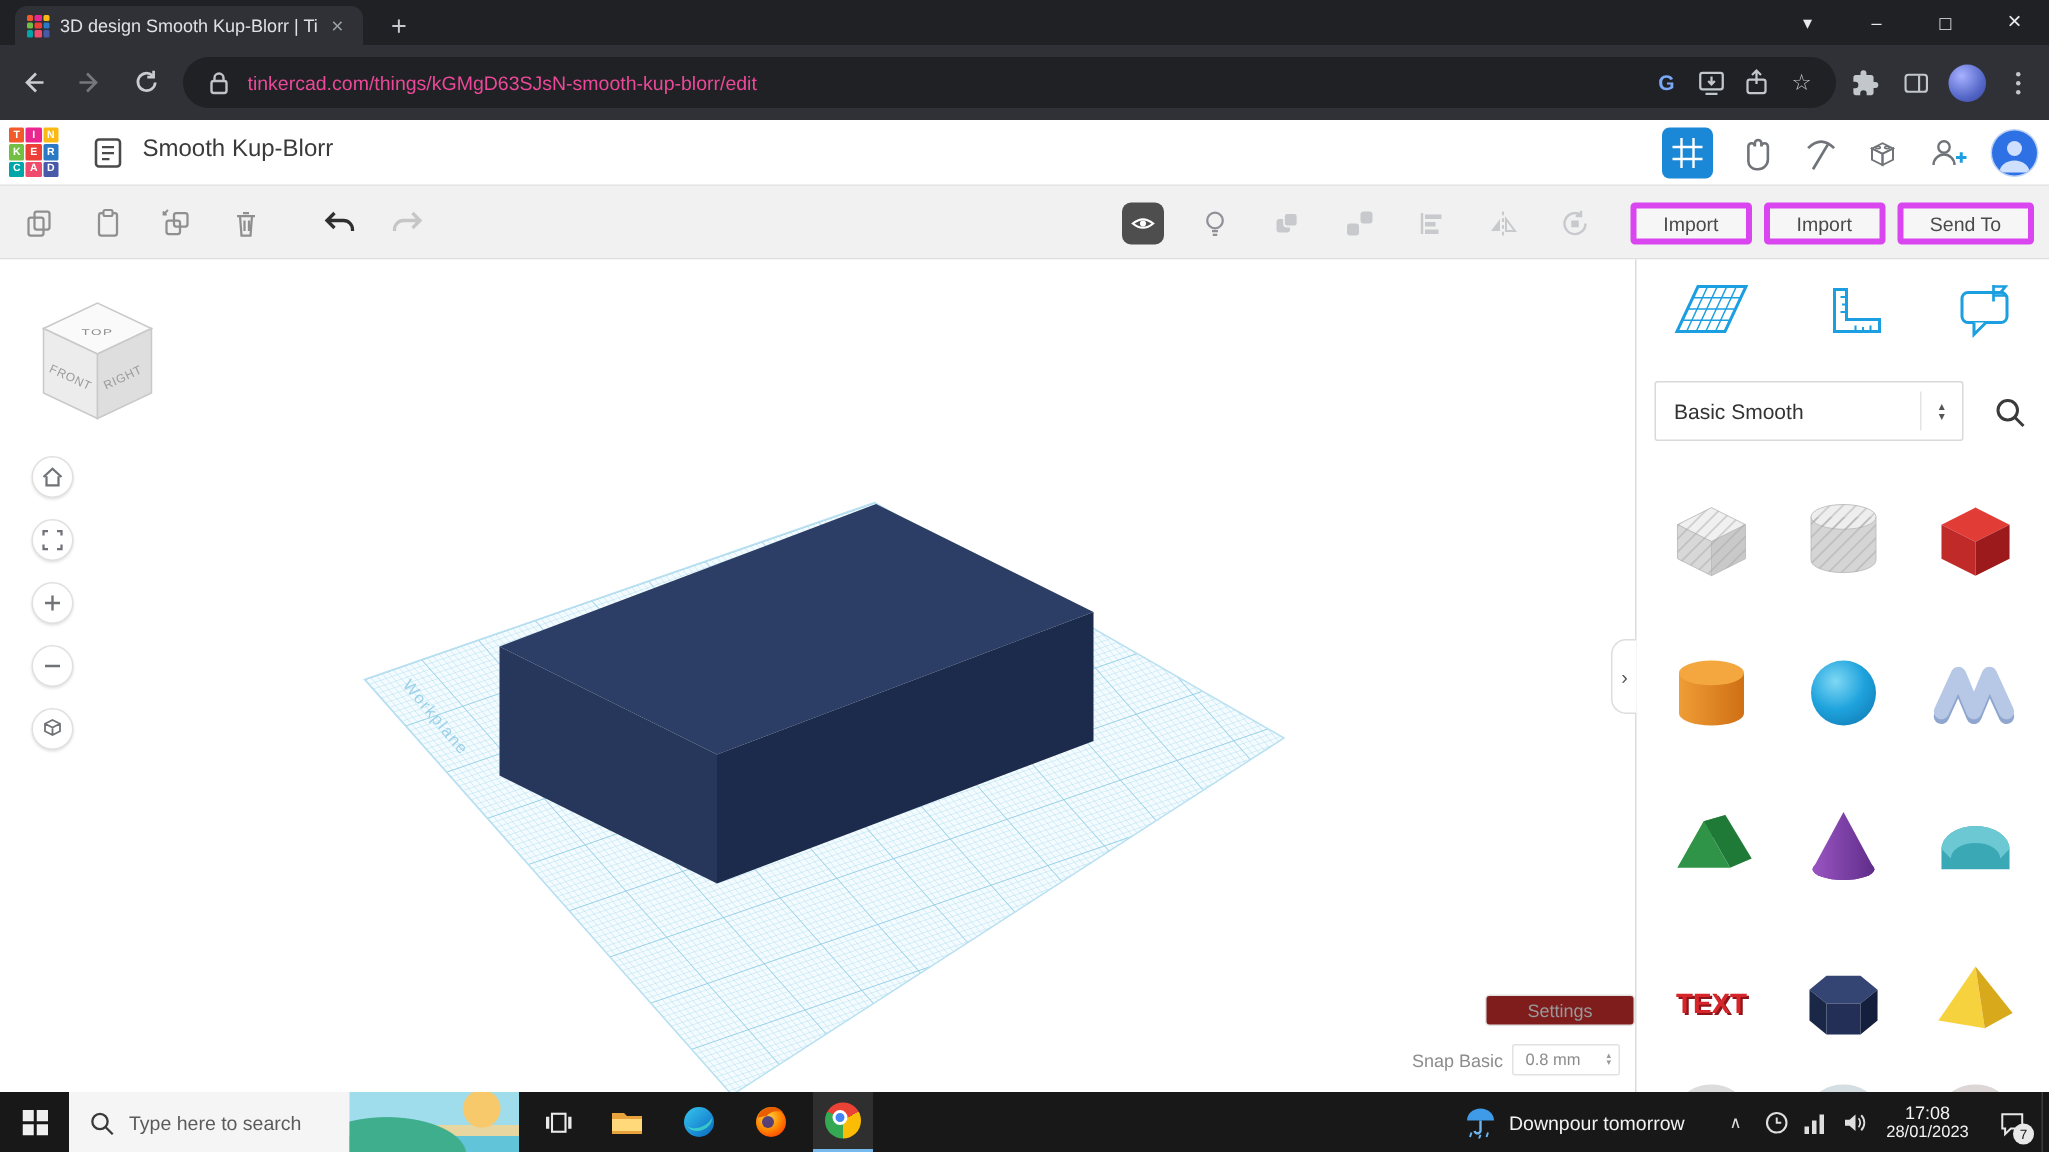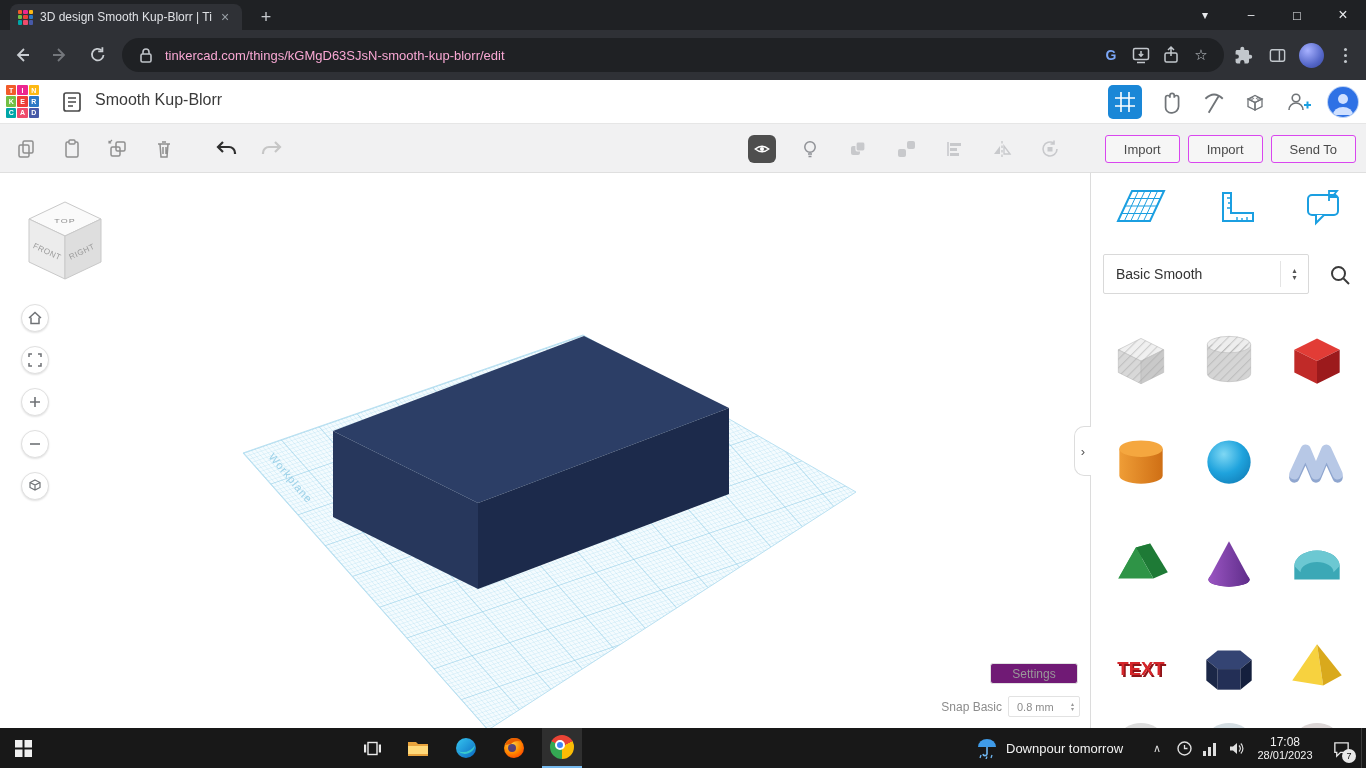--- a/index.html
+++ b/index.html
@@ -21,21 +21,21 @@
     font-size:18px; display:flex; align-items:center; justify-content:center; cursor:pointer; }
   .win-controls { position:absolute; right:0; top:0; height:30px; display:flex; }
   .win-btn { width:46px; height:30px; display:flex; align-items:center; justify-content:center;
     color:#e8eaed; font-size:12px; cursor:pointer; }
   .navbar { position:absolute; left:0; top:30px; width:1366px; height:50px; background:#2f3136;
     display:flex; align-items:center; }
   .nav-btn { width:32px; height:32px; display:flex; align-items:center; justify-content:center;
     margin-left:6px; cursor:pointer; }
   .omnibox { height:34px; flex:1; margin-left:8px; background:#1f2124; border-radius:17px;
     display:flex; align-items:center; padding:0 8px 0 14px; }
-  .url { flex:1; color:#f9a8d4; font-size:13px; margin-left:9px; white-space:nowrap; overflow:hidden; }
+  .url { flex:1; color:#ec4899; font-size:13px; margin-left:9px; white-space:nowrap; overflow:hidden; }
   .omni-ic { width:30px; height:30px; display:flex; align-items:center; justify-content:center; cursor:pointer; }
   .g-icon { font-weight:bold; font-size:14px; color:#7ba7f7; }
   .star { color:#c2c7cc; font-size:15px; }
   .out-ic { width:30px; height:30px; display:flex; align-items:center; justify-content:center;
     margin-left:4px; cursor:pointer; }
   .kebab { width:3px; height:3px; border-radius:50%; background:#c2c7cc;
     box-shadow:0 -6px 0 #c2c7cc, 0 6px 0 #c2c7cc; }
   .browser-avatar { width:25px; height:25px; border-radius:50%;
     background:radial-gradient(circle at 35% 30%, #a7b1ff, #5668c9 60%, #35449a); }
 
@@ -56,29 +56,29 @@
 
   
   .edittoolbar { position:absolute; left:0; top:123px; width:1366px; height:50px; background:#f1f1f2;
     border-top:1px solid #e6e6e6; border-bottom:1px solid #dfdfdf; }
   .tool-left { position:absolute; left:8px; top:0; height:50px; display:flex; align-items:center; gap:10px; }
   .tool-btn { width:36px; height:36px; display:flex; align-items:center; justify-content:center; cursor:pointer; }
   .tool-mid { position:absolute; left:748px; top:0; height:50px; display:flex; align-items:center; gap:20px; }
   .dark-badge { width:28px; height:28px; background:#4e4e4e; border-radius:6px; display:flex;
     align-items:center; justify-content:center; cursor:pointer; }
   .tool-right { position:absolute; right:10px; top:0; height:50px; display:flex; align-items:center; gap:8px; }
-  .gray-btn { height:28px; padding:0 18px; background:#f6f6f6; border:1px solid #d946ef; border-radius:3px;
+  .gray-btn { height:28px; padding:0 18px; background:#f6f6f6; border:4px solid #d946ef; border-radius:3px;
     font-size:13px; color:#4a4a4a; display:flex; align-items:center; cursor:pointer; }
 
   
   .canvas { position:absolute; left:0; top:173px; width:1090px; height:555px; background:#fff; overflow:hidden; }
   .nav-circle { position:absolute; left:21px; width:28px; height:28px; border-radius:50%; background:#fff;
     border:1px solid #e0e0e0; box-shadow:0 1px 2px rgba(0,0,0,.12); display:flex; align-items:center;
     justify-content:center; cursor:pointer; }
-  .settings-btn { position:absolute; left:990px; top:490px; width:88px; height:21px; background:#701a75;
+  .settings-btn { position:absolute; left:990px; top:490px; width:100px; height:21px; background:#7f1d1d;
     border:1px solid #e2e2e2; border-radius:3px; font-size:12px; color:#999; display:flex;
     align-items:center; justify-content:center; cursor:pointer; }
   .snap-label { position:absolute; left:872px; top:527px; width:130px; text-align:right; font-size:12px; color:#8c8c8c; }
   .snap-select { position:absolute; left:1008px; top:523px; width:72px; height:21px; background:#fff;
     border:1px solid #e2e2e2; border-radius:2px; display:flex; align-items:center; padding:0 5px 0 8px;
     font-size:11px; color:#8c8c8c; cursor:pointer; }
   .snap-arrows { margin-left:auto; display:flex; flex-direction:column; line-height:5px; font-size:6px; color:#999; }
   .collapse-handle { position:absolute; left:1074px; top:426px; width:17px; height:50px; background:#fff;
     border:1px solid #ddd; border-right:none; border-radius:10px 0 0 10px; display:flex; align-items:center;
     justify-content:center; font-size:13px; color:#555; cursor:pointer; z-index:5; }
@@ -612,20 +612,28 @@
 
   <div class="taskbar">
     <div class="tb-btn" style="left:0;width:46px">
       <svg width="17" height="17" viewBox="0 0 17 17">
           <rect x="0" y="0" width="7.5" height="7.5" fill="#f0f0f0"></rect>
           <rect x="9.5" y="0" width="7.5" height="7.5" fill="#f0f0f0"></rect>
           <rect x="0" y="9.5" width="7.5" height="7.5" fill="#f0f0f0"></rect>
           <rect x="9.5" y="9.5" width="7.5" height="7.5" fill="#f0f0f0"></rect>
         </svg>
     </div>
+    <div class="search-box">
+      <svg width="17" height="17" viewBox="0 0 20 20" style="margin-left:13px">
+        <circle cx="9" cy="9" r="6" stroke="#3a3a3a" stroke-width="1.8" fill="none"></circle>
+          <path d="M13.5,13.5 L19,19" stroke="#3a3a3a" stroke-width="1.8"></path>
+      </svg>
+      <span class="ph">Type here to search</span>
+      <span class="search-art"></span>
+    </div>
     <div class="tb-btn" style="left:352px;width:40px">
       <svg width="19" height="19" viewBox="0 0 19 19">
           <rect x="5" y="3.5" width="9" height="12" stroke="#eaeaea" stroke-width="1.4" fill="none"></rect>
           <rect x="1" y="5.5" width="2.2" height="8" fill="#eaeaea"></rect>
           <rect x="15.8" y="5.5" width="2.2" height="8" fill="#eaeaea"></rect>
         </svg>
     </div>
     <div class="tb-btn" style="left:398px;width:40px">
       <svg width="24" height="24" viewBox="0 0 24 24">
           <path d="M2,6 h8 l2,2 h10 v12 h-20 z" fill="#e8a33d"></path>

